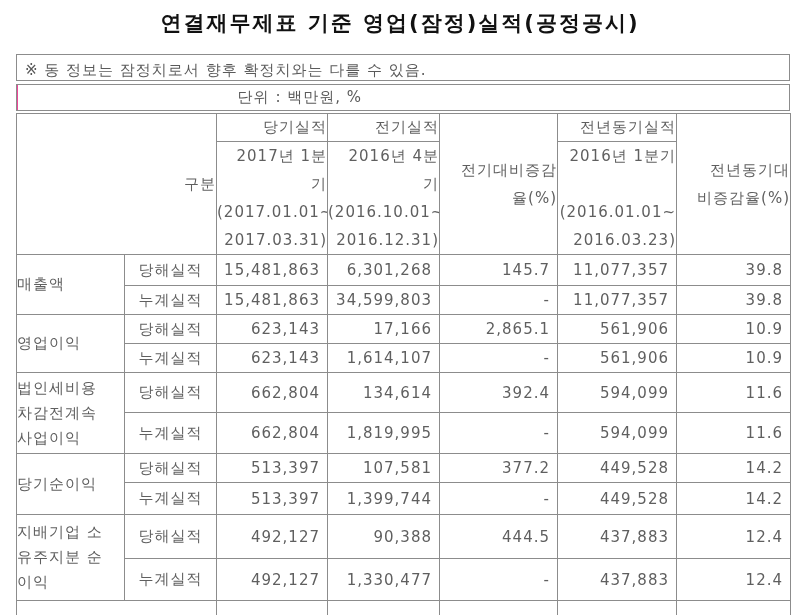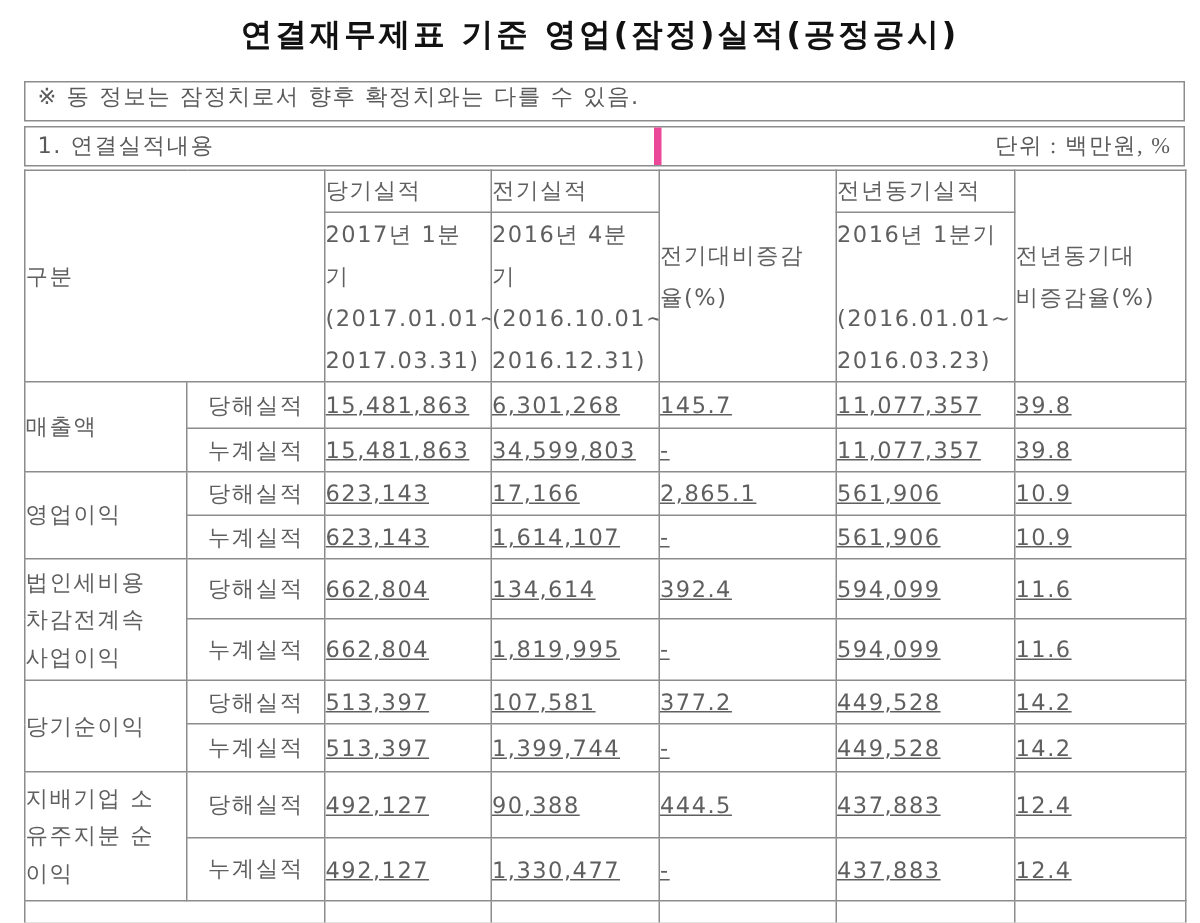--- a/index.html
+++ b/index.html
@@ -31,21 +31,21 @@
   }
   .note-box {
     position: absolute;
     left: 16px;
     top: 54px;
     width: 774px;
     height: 27px;
     border: 1px solid #8c8c8c;
     box-sizing: border-box;
     display: flex;
-    align-items: flex-start;
+    align-items: flex-end;
     font-size: 15px;
     letter-spacing: 1px;
     color: #5a5a5a;
     padding-left: 8px;
   }
   .section-box {
     position: absolute;
     left: 16px;
     top: 84px;
     width: 774px;
@@ -58,73 +58,71 @@
     color: #5a5a5a;
   }
   .section-box .left {
     flex: 1;
     display: flex;
     align-items: center;
     padding-left: 8px;
   }
   .section-box .right {
     width: 353px;
-    border-left: 5px solid #ec4899;
+    border-left: 1px solid #ec4899;
     box-sizing: border-box;
     display: flex;
     align-items: center;
     justify-content: flex-end;
     padding-right: 8px;
-    font-family: Liberation Serif, serif;
   }
   table.main {
     position: absolute;
     left: 16px;
     top: 113px;
     width: 774px;
     border-collapse: collapse;
     table-layout: fixed;
     font-size: 15px;
     color: #5f5f5f;
     letter-spacing: 1px;
   }
   table.main td, table.main th {
     border: 1px solid #8c8c8c;
     padding: 0;
     font-weight: normal;
     overflow: hidden;
   }
-  .hc { text-align: left; vertical-align: middle; }
+  .hc { text-align: right; vertical-align: middle; }
   .wrap { white-space: pre-line; line-height: 28px; }
   .cat {
     text-align: left;
     vertical-align: middle;
     white-space: pre-line;
     line-height: 25px;
   }
   .sub { text-align: center; vertical-align: middle; }
   .num {
+    text-align: right;
     vertical-align: middle;
     padding-right: 7px !important;
-    text-decoration: underline;
   }
 </style>
 </head>
 <body>
 
 <div class="page">
 
   <div class="title">연결재무제표 기준 영업(잠정)실적(공정공시)</div>
 
   <div class="note-box">
     <span>※ 동 정보는 잠정치로서 향후 확정치와는 다를 수 있음.</span>
   </div>
 
   <div class="section-box">
-    <div class="left">1. 연결실적내용</div>
     <div class="right">단위 : 백만원, %</div>
   </div>
 
   <table class="main">
     <colgroup>
       <col style="width:108px">
       <col style="width:92px">
       <col style="width:111px">
       <col style="width:112px">
       <col style="width:118px">

